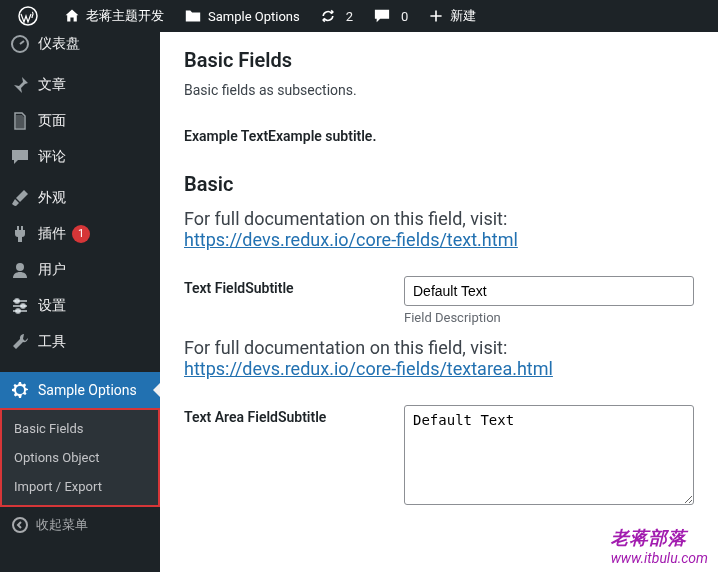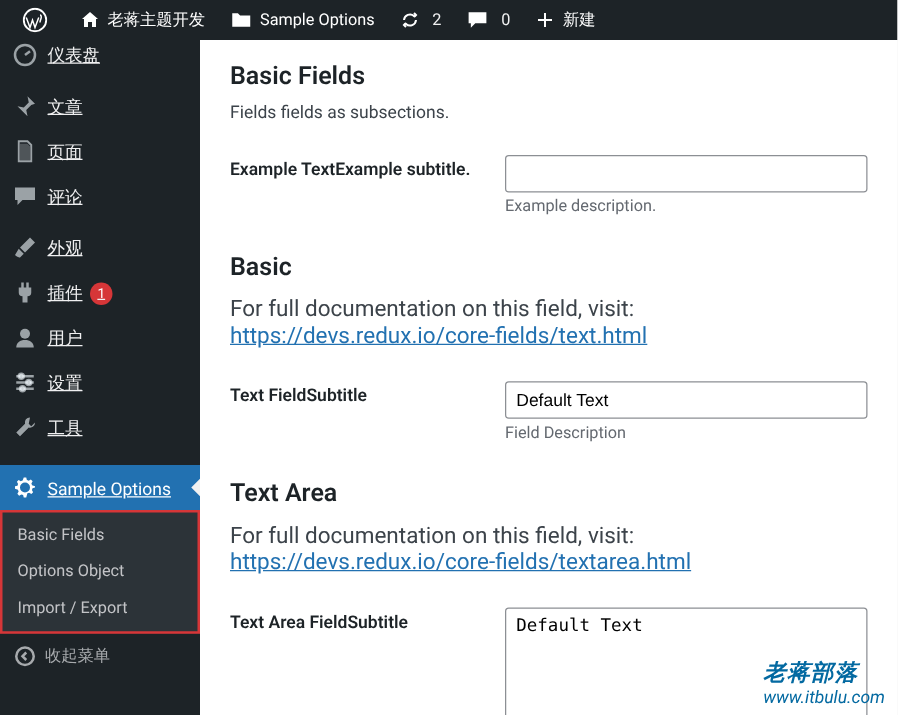--- a/index.html
+++ b/index.html
@@ -6,21 +6,21 @@
 body { font-family: -apple-system, "Segoe UI", Roboto, sans-serif; font-size: 13px; background: #f1f1f1; width: 718px; height: 572px; overflow: hidden; position: relative; }
 
 
 .adminbar { height: 32px; background: #1d2327; color: #c3c4c7; display: flex; align-items: center; padding: 0 8px; font-size: 13px; }
 .adminbar-item { display: flex; align-items: center; padding: 0 10px; height: 32px; cursor: pointer; color: #fff; }
 .adminbar-item svg, .adminbar-item .ico { margin-right: 6px; }
 .adminbar .num { margin-left: 4px; color: #f0f0f1; }
 
 
 .sidebar { position: absolute; left: 0; top: 32px; width: 160px; bottom: 0; background: #1d2327; color: #f0f0f1; }
-.menu-item { display: flex; align-items: flex-end; padding: 8px 10px; color: #f0f0f1; cursor: pointer; font-size: 14px; text-decoration: underline; }
+.menu-item { display: flex; align-items: center; padding: 8px 10px; color: #f0f0f1; cursor: pointer; font-size: 14px; }
 .menu-item .icon-slot { width: 20px; height: 20px; margin-right: 8px; display: inline-flex; align-items: center; justify-content: center; color: rgba(240,246,252,.6); }
 .menu-sep { height: 5px; }
 .menu-item.active { background: #2271b1; color: #fff; position: relative; }
 .menu-item.active .icon-slot { color: #fff; }
 .menu-item.active::after { content: ""; position: absolute; right: -1px; top: 50%; margin-top: -8px; border: 8px solid transparent; border-right-color: #f1f1f1; }
 .badge { display: inline-block; min-width: 18px; height: 18px; border-radius: 9px; background: #d63638; color: #fff; font-size: 11px; line-height: 18px; text-align: center; margin-left: 6px; padding: 0 5px; }
 .submenu { background: #2c3338; border: 2px solid #d63638; padding: 4px 0; }
 .submenu-item { padding: 7px 12px; color: #c3c4c7; font-size: 13px; cursor: pointer; }
 .collapse-item { display: flex; align-items: center; padding: 8px 10px; color: #a7aaad; cursor: pointer; font-size: 13px; }
 .collapse-item .icon-slot { width: 20px; height: 20px; margin-right: 6px; display: inline-flex; align-items: center; justify-content: center; }
@@ -30,21 +30,21 @@
 h2 { font-size: 20px; font-weight: 600; margin: 4px 0 10px; color: #1d2327; }
 .desc { color: #3c434a; font-size: 14px; margin-bottom: 26px; }
 .row { display: flex; margin-bottom: 6px; }
 .field-label { width: 220px; font-weight: 600; font-size: 14px; color: #1d2327; padding-top: 4px; }
 .field-body { flex: 1; }
 .field-input { width: 100%; padding: 4px 8px; border: 1px solid #8c8f94; border-radius: 3px; font-size: 14px; height: 30px; background: #fff; }
 .field-textarea { width: 100%; padding: 6px 8px; border: 1px solid #8c8f94; border-radius: 3px; font-size: 14px; height: 100px; resize: vertical; background: #fff; }
 .field-help { color: #646970; font-size: 13px; margin-top: 4px; }
 .section-doc { font-size: 18px; color: #3c434a; margin-bottom: 26px; margin-top: 12px; }
 .section-doc a { color: #2271b1; text-decoration: underline; }
-.watermark { position: absolute; right: 10px; bottom: 6px; color: #0369a1; font-size: 14px; font-style: italic; margin-left: 22px; }
+.watermark { position: absolute; right: 10px; bottom: 6px; color: #a21caf; font-size: 14px; font-style: italic; margin-left: 22px; }
 .watermark .cn { font-weight: 700; font-size: 18px; letter-spacing: 1px; }
 
 svg { display: block; }
 </style>
 </head>
 <body>
 
 <div class="adminbar">
   <div class="adminbar-item">
     <svg width="20" height="20" viewBox="0 0 20 20" fill="currentColor">
@@ -187,43 +187,38 @@
           <circle cx="10" cy="10" r="7"></circle>
           <path d="M11 7l-3 3 3 3"></path>
         </svg>
       </span>
     <span>收起菜单</span>
   </div>
 </div>
 
 <div class="main">
   <h2>Basic Fields</h2>
-  <p class="desc">Fields fields as subsections.</p>
+  <p class="desc">Basic fields as subsections.</p>
 
   <div class="row">
     <div class="field-label">Example TextExample subtitle.</div>
-    <div class="field-body">
-      <input type="text" class="field-input" style="">
-      <div class="field-help">Example description.</div>
-    </div>
   </div>
 
   <h2 style="margin-top:28px">Basic</h2>
   <p class="section-doc">
     <span>For full documentation on this field, visit: </span><a href="#">https://devs.redux.io/core-fields/text.html</a>
   </p>
   <div class="row">
     <div class="field-label">Text FieldSubtitle</div>
     <div class="field-body">
       <input type="text" class="field-input" value="Default Text" style="">
       <div class="field-help">Field Description</div>
     </div>
   </div>
 
-  <h2 style="margin-top:28px">Text Area</h2>
   <p class="section-doc">
     <span>For full documentation on this field, visit: </span><a href="#">https://devs.redux.io/core-fields/textarea.html</a>
   </p>
   <div class="row">
     <div class="field-label">Text Area FieldSubtitle</div>
     <div class="field-body">
       <textarea class="field-textarea" style="">Default Text</textarea>
     </div>
   </div>
 

